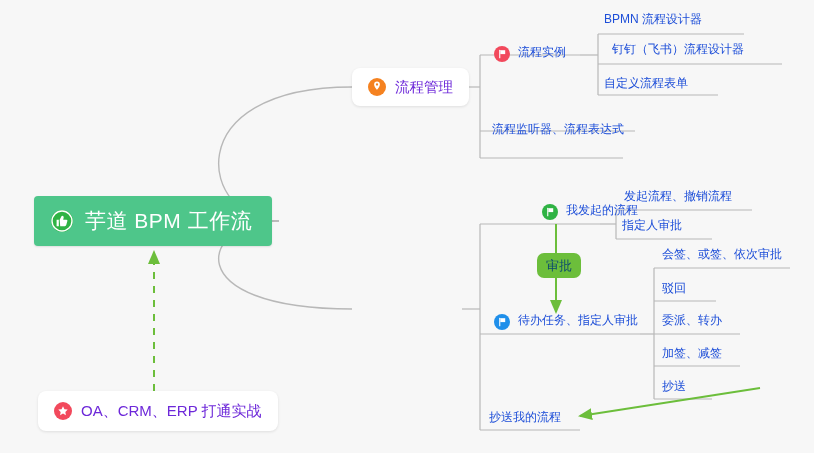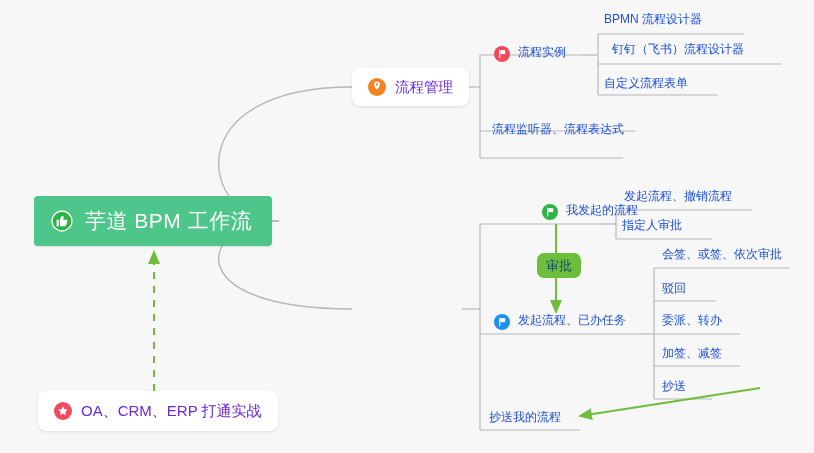--- a/index.html
+++ b/index.html
@@ -237,21 +237,21 @@
   </div>
 
   <div class="leaf with-icon" style="left:494px; top:314px;">
     <span class="icon ic-16">
       <svg width="16" height="16" viewBox="0 0 16 16">
         <circle cx="8" cy="8" r="8" fill="#1f8fea"></circle>
         <rect x="5.2" y="3.7" width="1.1" height="8.6" rx="0.5" fill="#ffffff"></rect>
         <path d="M6.3 4.2 h4.9 v3.9 h-4.9 z" fill="#ffffff"></path>
       </svg>
     </span>
-    <span class="leaf-text">发起流程、已办任务</span>
+    <span class="leaf-text">待办任务、指定人审批</span>
   </div>
 
   <div class="leaf" style="left:489px; top:411px;">
     <span class="leaf-text">抄送我的流程</span>
   </div>
 
   <div class="leaf" style="left:624px; top:190px;">
     <span class="leaf-text">发起流程、撤销流程</span>
   </div>
 

